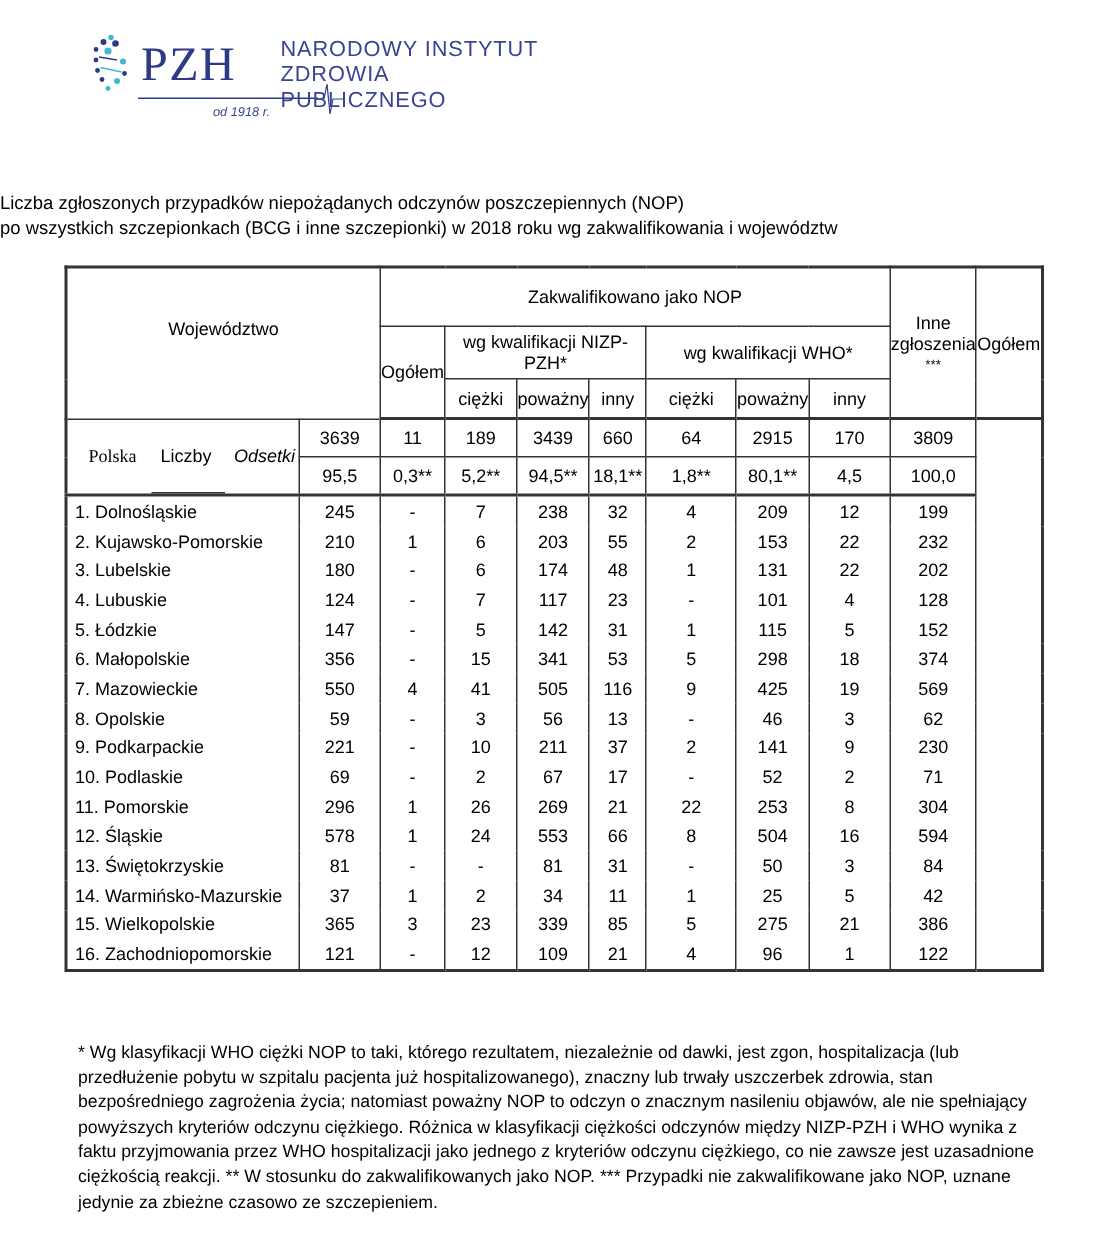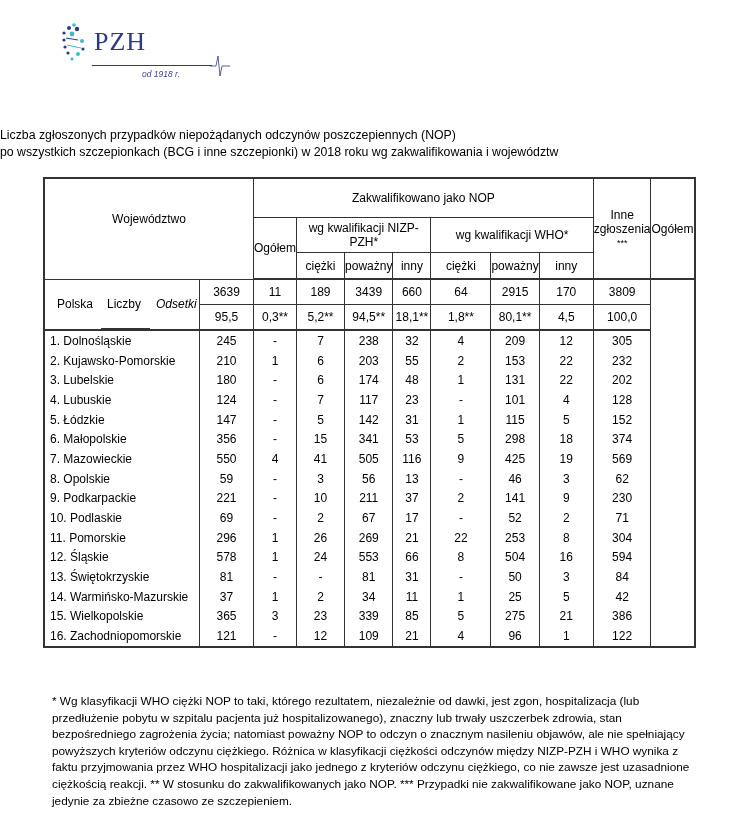--- a/index.html
+++ b/index.html
@@ -1,20 +1,20 @@
 <!DOCTYPE html>
 <html><head>
 <meta charset="utf-8">
 <style>
   html, body { margin: 0; padding: 0; background: #ffffff; }
   body { width: 733px; height: 837px; position: relative; overflow: hidden;
          font-family: "Liberation Sans", sans-serif; color: #000; }
   .logo { position: absolute; left: 60px; top: 22px; width: 310px; height: 60px; }
   .logo-pzh { position: absolute; left: 34px; top: 0px; font-family: "Liberation Serif", serif;
-              font-size: 26px; color: #2e3a86; letter-spacing: 1px; line-height: 40px; }
+              font-size: 32px; color: #2e3a86; letter-spacing: 1px; line-height: 40px; }
   .logo-line { position: absolute; left: 32px; top: 43px; width: 120px; height: 1px; background: #2e3a86; }
   .logo-name { position: absolute; left: 127px; top: 3px; font-size: 14.5px; color: #3a4592;
                letter-spacing: 0.6px; line-height: 17px; }
   .logo-since { position: absolute; left: 82px; top: 47px; font-size: 8.5px; font-style: italic; color: #3a4592; }
   .logo-dots { position: absolute; left: 0; top: 0; width: 30px; height: 40px; }
   .title { position: absolute; left: 0; top: 127px; width: 733px; text-align: left;
            font-size: 12.3px; line-height: 17px; }
   table.nop { position: absolute; left: 43px; top: 177px; border-collapse: collapse;
               font-size: 12px; border: 2px solid #333; }
   table.nop td { border: 1px solid #333; text-align: center; padding: 0; vertical-align: middle; }
@@ -47,20 +47,24 @@
     <circle cx="23" cy="27" r="1.6" fill="#2e3a86"></circle>
     <circle cx="8" cy="31" r="1.6" fill="#2e3a86"></circle>
     <circle cx="18" cy="32" r="2" fill="#3fb8d0"></circle>
     <circle cx="12" cy="37" r="1.6" fill="#3fb8d0"></circle>
   </svg>
   <div class="logo-pzh">PZH</div>
   <div class="logo-line"></div>
   <svg style="position:absolute;left:150px;top:30px;width:20px;height:28px" viewBox="0 0 20 28">
     <polyline points="0,14 6,14 8,4 10,24 12,14 20,14" fill="none" stroke="#2e3a86" stroke-width="0.8"></polyline>
   </svg>
+  <div class="logo-name">
+    <div>NARODOWY INSTYTUT</div>
+    <div>ZDROWIA PUBLICZNEGO</div>
+  </div>
   <div class="logo-since">od 1918 r.</div>
 </div>
 
 <div class="title">
   <div>Liczba zgłoszonych przypadków niepożądanych odczynów poszczepiennych (NOP)</div>
   <div>po wszystkich szczepionkach (BCG i inne szczepionki) w 2018 roku wg zakwalifikowania i województw</div>
 </div>
 
 <table class="nop">
   <colgroup>
@@ -95,21 +99,21 @@
     <td>ciężki</td>
     <td>poważny</td>
     <td>inny</td>
     <td>ciężki</td>
     <td>poważny</td>
     <td>inny</td>
   </tr>
   <tr class="pl">
     <td rowspan="2" class="polska-cell" style="width: 154px; padding: 0px; text-align: left; border-right: 1px solid rgb(51, 51, 51); border-bottom: 2px solid rgb(51, 51, 51);" colspan="1">
           <div style="display: flex; align-items: stretch; height: 49px;">
-            <div style="width: 52px; display: flex; align-items: center; justify-content: center; padding-left: 4px;">Polska</div>
+            <div style="width: 52px; display: flex; align-items: center; justify-content: center; padding-left: 4px; font-family: Liberation Serif, serif;">Polska</div>
             <div style="flex: 1 1 0%; display: flex; flex-direction: row;">
               <div style="flex: 1 1 0%; display: flex; align-items: center; padding-left: 6px; border-bottom: 1px solid rgb(51, 51, 51);">Liczby</div>
               <div style="flex: 1 1 0%; display: flex; align-items: center; padding-left: 6px; font-style: italic;">Odsetki</div>
             </div>
           </div>
         </td>
 
     <td>3639</td>
     <td>11</td>
     <td>189</td>
@@ -136,21 +140,21 @@
       <tr class="data">
         <td class="name">1. Dolnośląskie</td>
         <td>245</td>
         <td>-</td>
         <td>7</td>
         <td>238</td>
         <td>32</td>
         <td>4</td>
         <td>209</td>
         <td>12</td>
-        <td>305</td>
+        <td>199</td>
       </tr>
       <tr class="data">
         <td class="name">2. Kujawsko-Pomorskie</td>
         <td>210</td>
         <td>1</td>
         <td>6</td>
         <td>203</td>
         <td>55</td>
         <td>2</td>
         <td>153</td>

